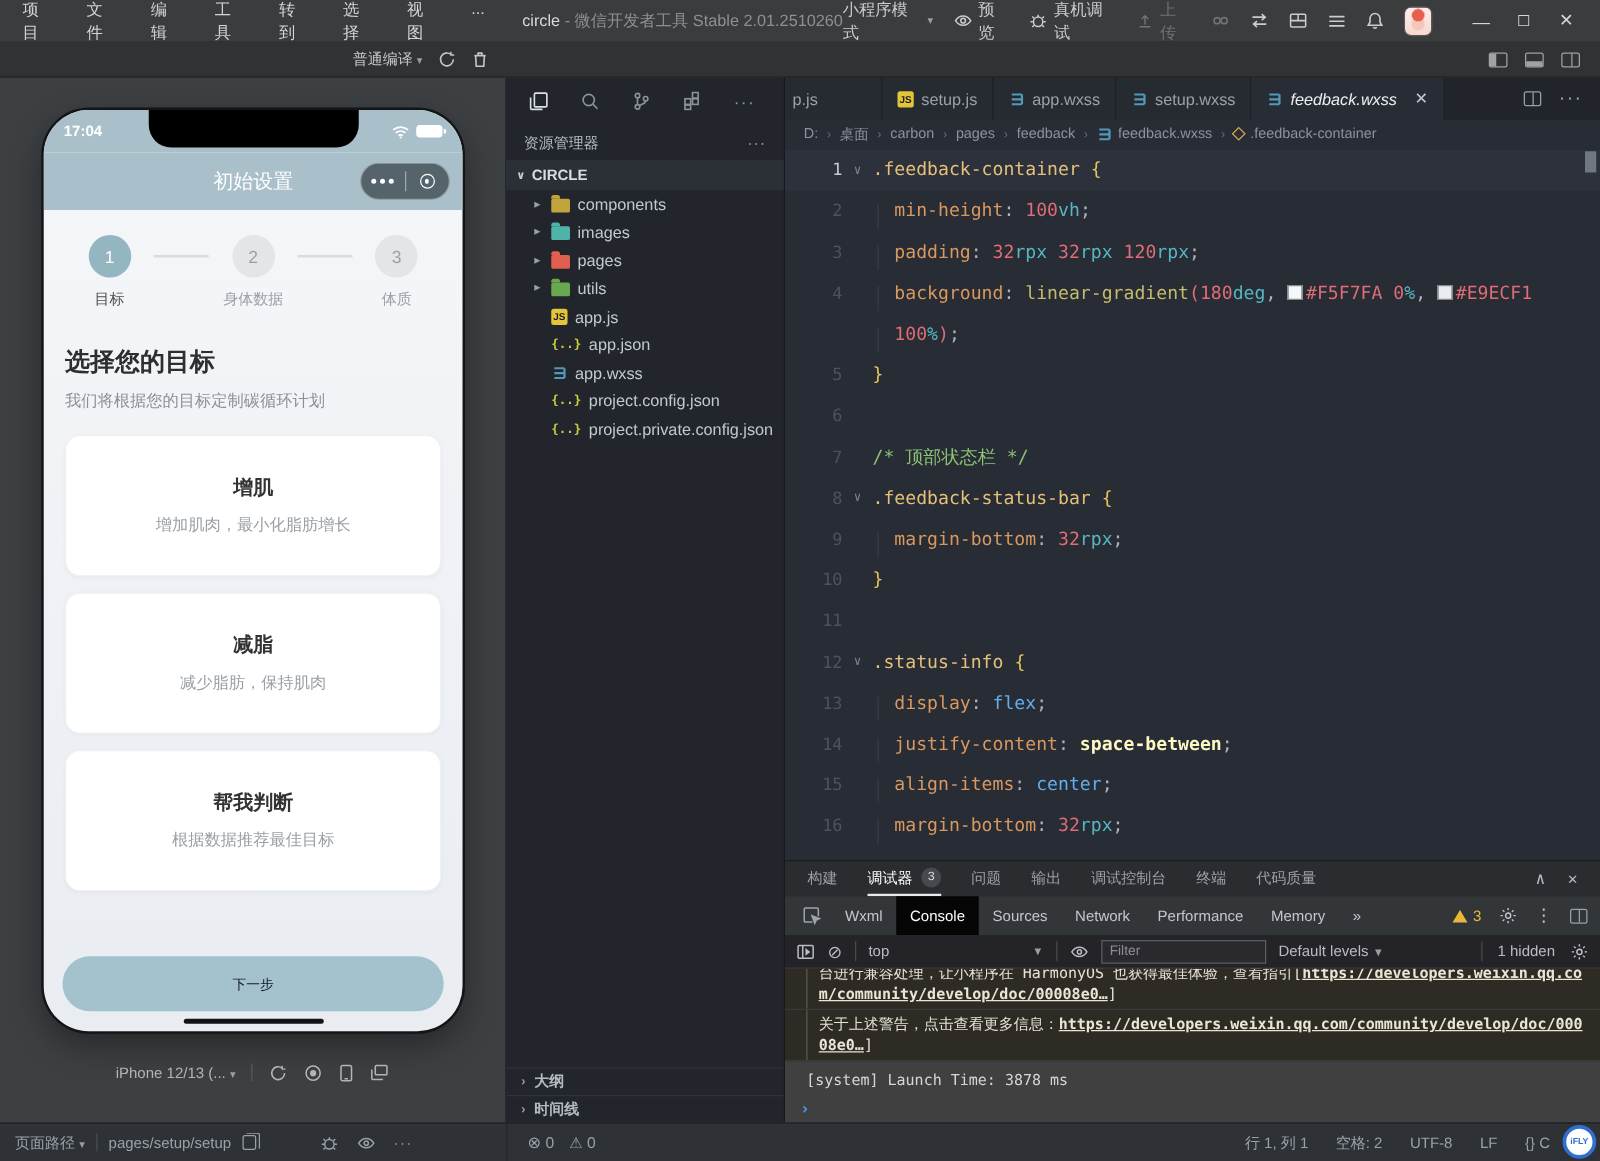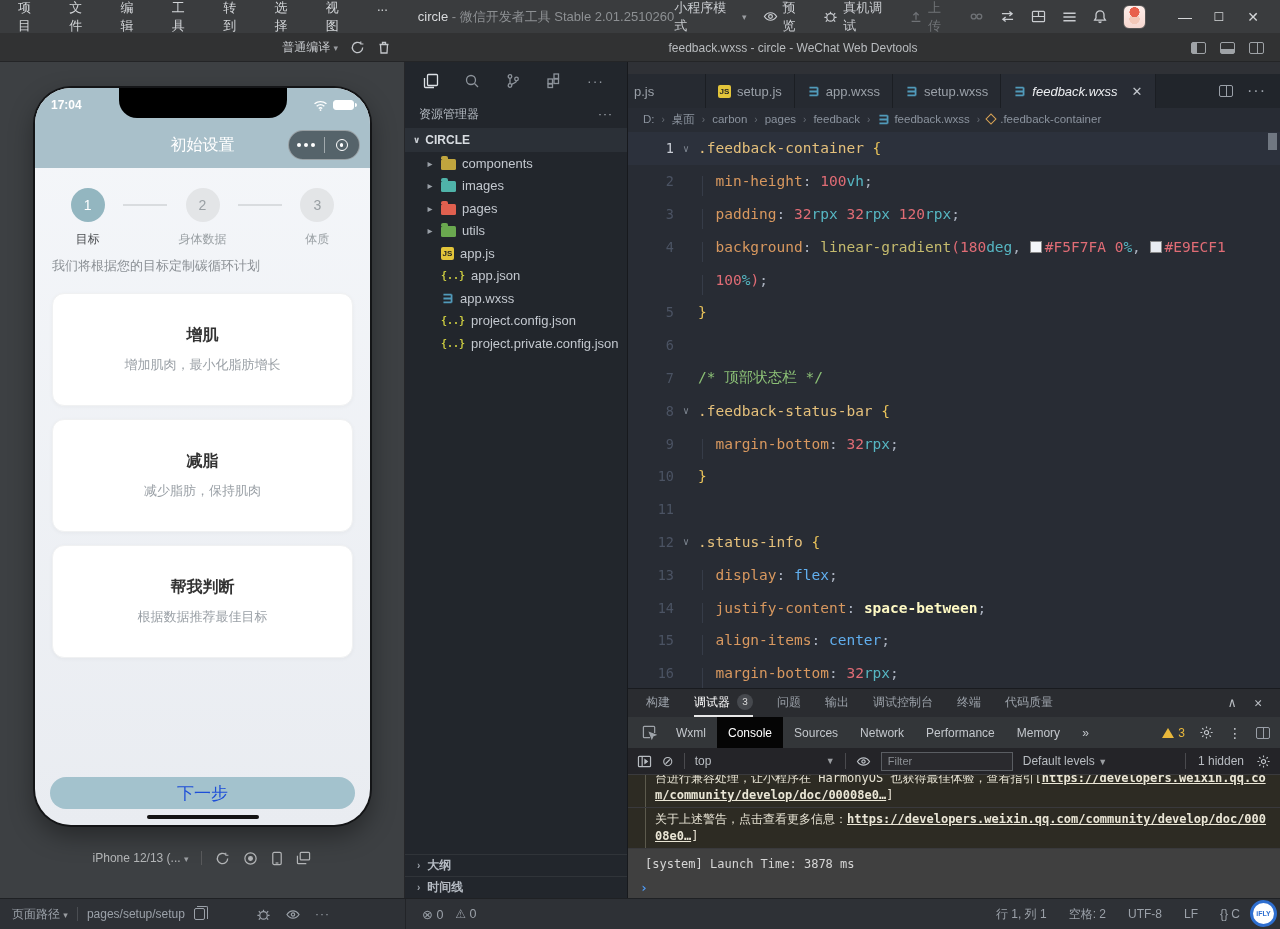--- a/index.html
+++ b/index.html
@@ -64,21 +64,21 @@
   .step.active .c { background:#93b6c0; color:#fff; }
   .step .l { margin-top:9px; font-size:12px; color:#9aa0a4; }
   .step.active .l { color:#4c4f52; }
   .conn { width:44px; height:2px; background:#d9dcdf; margin-top:16px; }
   .p-heading { margin-top:28px; font-size:20px; font-weight:700; color:#2c2e30; }
   .p-sub { margin-top:9px; font-size:13px; color:#8b9095; }
   .cards { margin-top:18px; display:flex; flex-direction:column; gap:13px; }
   .gcard { height:113px; background:#fff; border:1px solid #f0f1f2; border-radius:12px; display:flex; flex-direction:column; align-items:center; justify-content:center; gap:10px; box-shadow:0 1px 4px rgba(0,0,0,.04); }
   .gcard .t { font-size:16px; font-weight:700; color:#333; }
   .gcard .d { font-size:13px; color:#9aa0a6; }
-  .next-btn { position:absolute; left:15px; right:15px; bottom:16px; height:32px; border-radius:22px; background:#a3c2cd; color:#1d4ed8; font-size:17px; display:flex; align-items:center; justify-content:center; }
+  .next-btn { position:absolute; left:15px; right:15px; bottom:16px; height:44px; border-radius:22px; background:#a3c2cd; color:#0f172a; font-size:11px; display:flex; align-items:center; justify-content:center; }
   .home-ind { position:absolute; left:50%; bottom:6px; transform:translateX(-50%); width:112px; height:4px; border-radius:2px; background:#141414; }
   .sim-footer { position:absolute; left:0; right:0; top:781px; height:30px; display:flex; align-items:center; justify-content:center; gap:13px; color:#b2b4b6; font-size:12px; }
   .sf-div { width:1px; height:14px; background:#58595b; }
   .sf-ic { color:#b2b4b6; display:flex; }
 
   
   .explorer { width:223px; background:#22262c; position:relative; border-right:1px solid #17191d; flex:none; font-size:13px; }
   .act-row { height:38px; display:flex; align-items:center; gap:25px; padding:0 18px; }
   .act-row .ic { color:#8d939b; display:flex; }
   .act-row .ic.on { color:#dde1e6; }
@@ -89,21 +89,21 @@
   .trow .arr { width:10px; font-size:10px; color:#9aa0a8; text-align:center; flex:none; }
   .folder { width:15px; height:11px; border-radius:1.5px; position:relative; display:inline-block; flex:none; margin-top:2px; }
   .folder::before { content:""; position:absolute; left:0; top:-3px; width:7px; height:3px; border-radius:2px 2px 0 0; background:inherit; }
   .jsb { background:#e3c53a; color:#1f2022; font-size:8px; font-weight:700; width:13px; height:13px; display:flex; align-items:center; justify-content:center; border-radius:2px; flex:none; }
   .jsn { color:#cbcb41; font-weight:700; font-size:10px; flex:none; font-family:"DejaVu Sans Mono",monospace; }
   .exp-bottom { position:absolute; left:0; right:0; bottom:0; }
   .sec { height:22px; display:flex; align-items:center; gap:7px; padding:0 12px; font-size:12px; font-weight:700; color:#b4bac2; border-top:1px solid #303439; }
   .sec .arr { font-size:10px; color:#9aa0a8; }
 
   
-  .editor { flex:1; display:flex; flex-direction:column; background:#282c34; min-width:0;margin-top:12px; }
+  .editor { flex:1; display:flex; flex-direction:column; background:#282c34; min-width:0; }
   .etabs { height:34px; background:#21252b; display:flex; align-items:stretch; flex:none; }
   .tab { display:flex; align-items:center; gap:6px; padding:0 12px; font-size:13px; color:#9aa0a8; background:#262a31; border-right:1px solid #1b1e23; white-space:nowrap; }
   .tab.cut { width:78px; padding-left:6px; overflow:hidden; }
   .tab.active { background:#282c34; color:#eceef1; font-style:italic; }
   .tab .close { margin-left:8px; font-style:normal; color:#c2c6cc; font-size:13px; }
   .etab-right { margin-left:auto; display:flex; align-items:center; gap:14px; padding:0 14px; color:#9aa0a8; background:#21252b; }
   .split-ic { width:14px; height:12px; border:1px solid #9aa0a8; border-radius:2px; position:relative; }
   .split-ic::before { content:""; position:absolute; left:6px; top:0; bottom:0; border-left:1px solid #9aa0a8; }
   .crumb { height:22px; display:flex; align-items:center; gap:7px; padding:0 15px; font-size:11.5px; color:#8b939e; flex:none; white-space:nowrap; }
   .crumb .sep { color:#666c75; font-size:10px; }
@@ -253,21 +253,20 @@
     <div class="compile">
       <span><span>普通编译</span> <span class="caret">▾</span></span>
       <svg width="15" height="15" viewBox="0 0 16 16" fill="none" stroke="#c3c6ca" stroke-width="1.4">
           <path d="M13.5 8a5.5 5.5 0 1 1-2-4.2"></path>
           <path d="M11.5 1.5v2.8h2.8" stroke-width="1.2"></path>
         </svg>
       <svg width="14" height="15" viewBox="0 0 14 15" fill="none" stroke="#c3c6ca" stroke-width="1.3">
           <path d="M2.5 4.5h9M5.5 4.5v-2h3v2M3.5 4.5 4 13h6l.5-8.5"></path>
         </svg>
     </div>
-    <div class="t2-title">feedback.wxss - circle - WeChat Web Devtools</div>
     <div class="t2-icons">
       <span class="lay l"></span>
       <span class="lay b"></span>
       <span class="lay r"></span>
     </div>
   </div>
 
   <div class="main">
 
     <div class="sim">
@@ -307,20 +306,21 @@
               <div class="step">
                 <div class="c">2</div>
                 <div class="l">身体数据</div>
               </div>
               <span class="conn"></span>
               <div class="step">
                 <div class="c">3</div>
                 <div class="l">体质</div>
               </div>
             </div>
+          <div class="p-heading">选择您的目标</div>
           <div class="p-sub">我们将根据您的目标定制碳循环计划</div>
           <div class="cards" id="goal-cards">
               <div class="gcard">
                 <div class="t">增肌</div>
                 <div class="d">增加肌肉，最小化脂肪增长</div>
               </div>
               <div class="gcard">
                 <div class="t">减脂</div>
                 <div class="d">减少脂肪，保持肌肉</div>
               </div>

